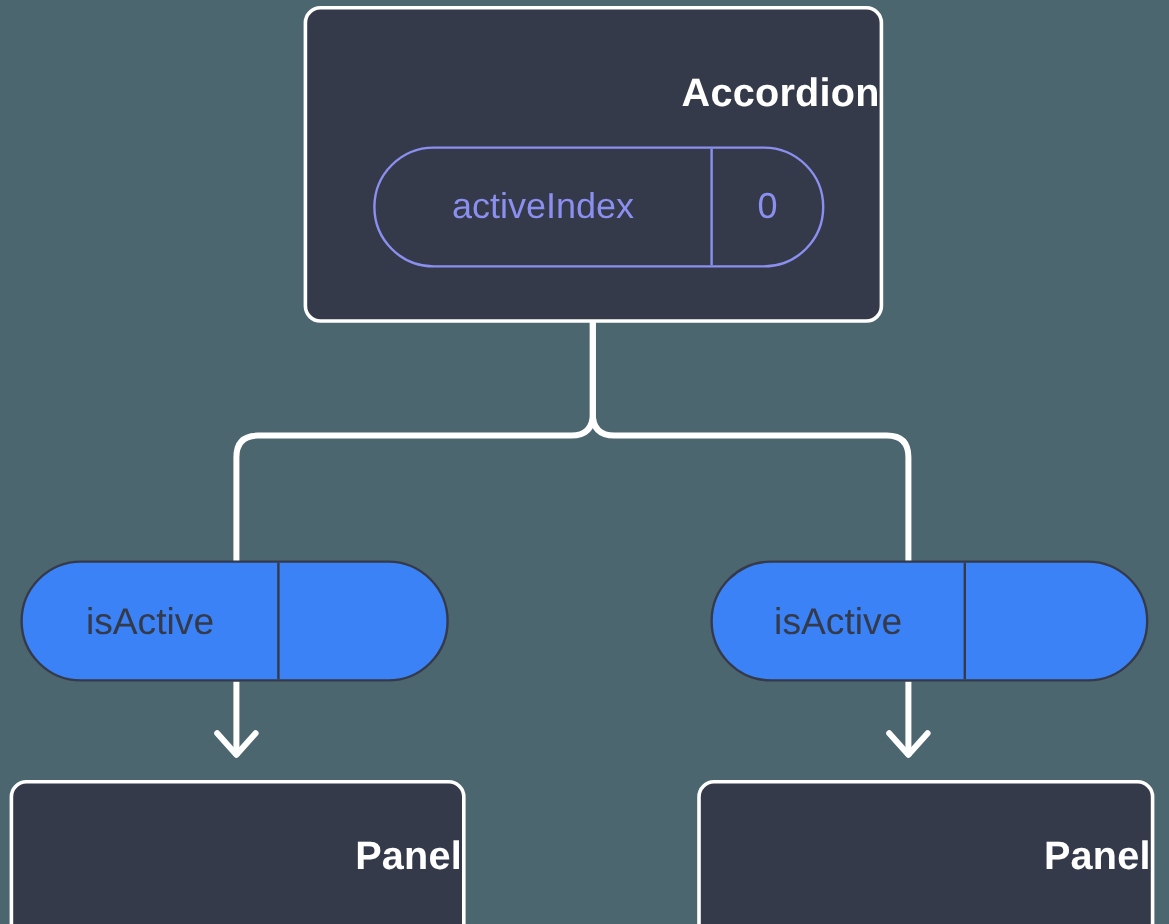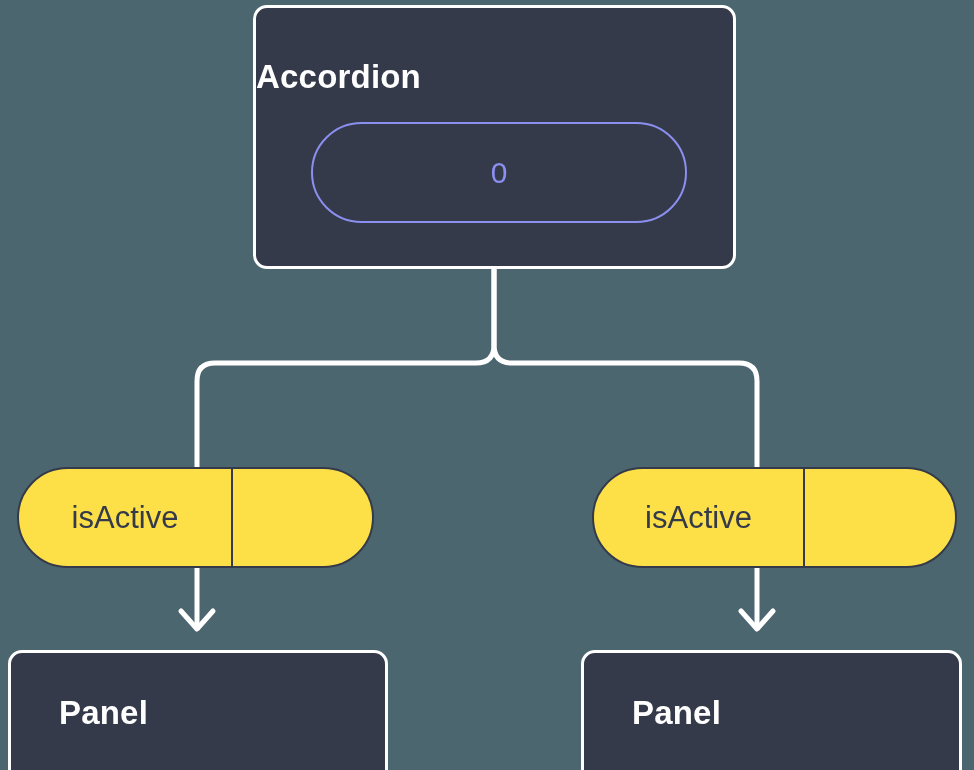--- a/index.html
+++ b/index.html
@@ -44,21 +44,21 @@
     left: 253px;
     top: 5px;
     width: 483px;
     height: 264px;
   }
 
   .card-title {
     position: absolute;
     left: 0;
     right: 0;
-    text-align: left;
+    text-align: right;
     color: #ffffff;
     font-size: 33px;
     font-weight: 700;
     letter-spacing: 0.2px;
   }
 
   #accordion-card .card-title {
     top: 50px;
   }
 
@@ -90,21 +90,21 @@
     align-items: center;
     justify-content: center;
   }
 
   
   .pill-solid {
     position: absolute;
     box-sizing: border-box;
     display: flex;
     align-items: stretch;
-    background: #fde047;
+    background: #3b82f6;
     border: 2px solid #343a4a;
     border-radius: 52px;
     color: #343a4a;
     font-size: 31px;
     z-index: 2;
   }
   .pill-solid .pill-key,
   .pill-solid .pill-val {
     display: flex;
     align-items: center;
@@ -176,20 +176,21 @@
     <polyline points="181,611 197,629 213,611" fill="none" stroke="#ffffff" stroke-width="5" stroke-linecap="round" stroke-linejoin="round"></polyline>
 
     <line x1="757" y1="568" x2="757" y2="630" stroke="#ffffff" stroke-width="5" stroke-linecap="butt"></line>
     <polyline points="741,611 757,629 773,611" fill="none" stroke="#ffffff" stroke-width="5" stroke-linecap="round" stroke-linejoin="round"></polyline>
   </svg>
 
   <div class="card" id="accordion-card">
     <div class="card-title">Accordion</div>
 
     <div class="pill-outline">
+      <div class="pill-key">activeIndex</div>
       <div class="pill-val">0</div>
     </div>
   </div>
 
   <div class="pill-solid" id="pill-left">
     <div class="pill-key">isActive</div>
   </div>
 
   <div class="pill-solid" id="pill-right">
     <div class="pill-key">isActive</div>

